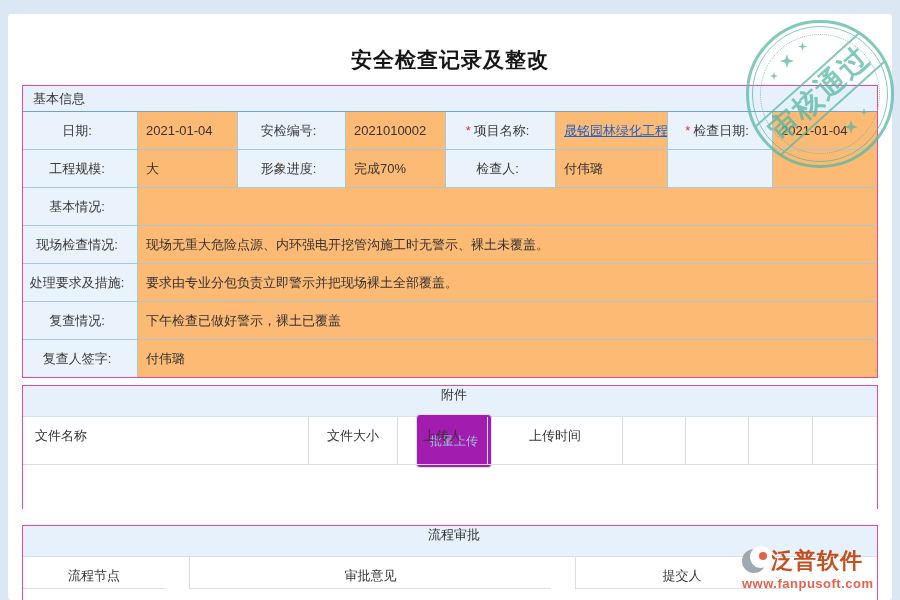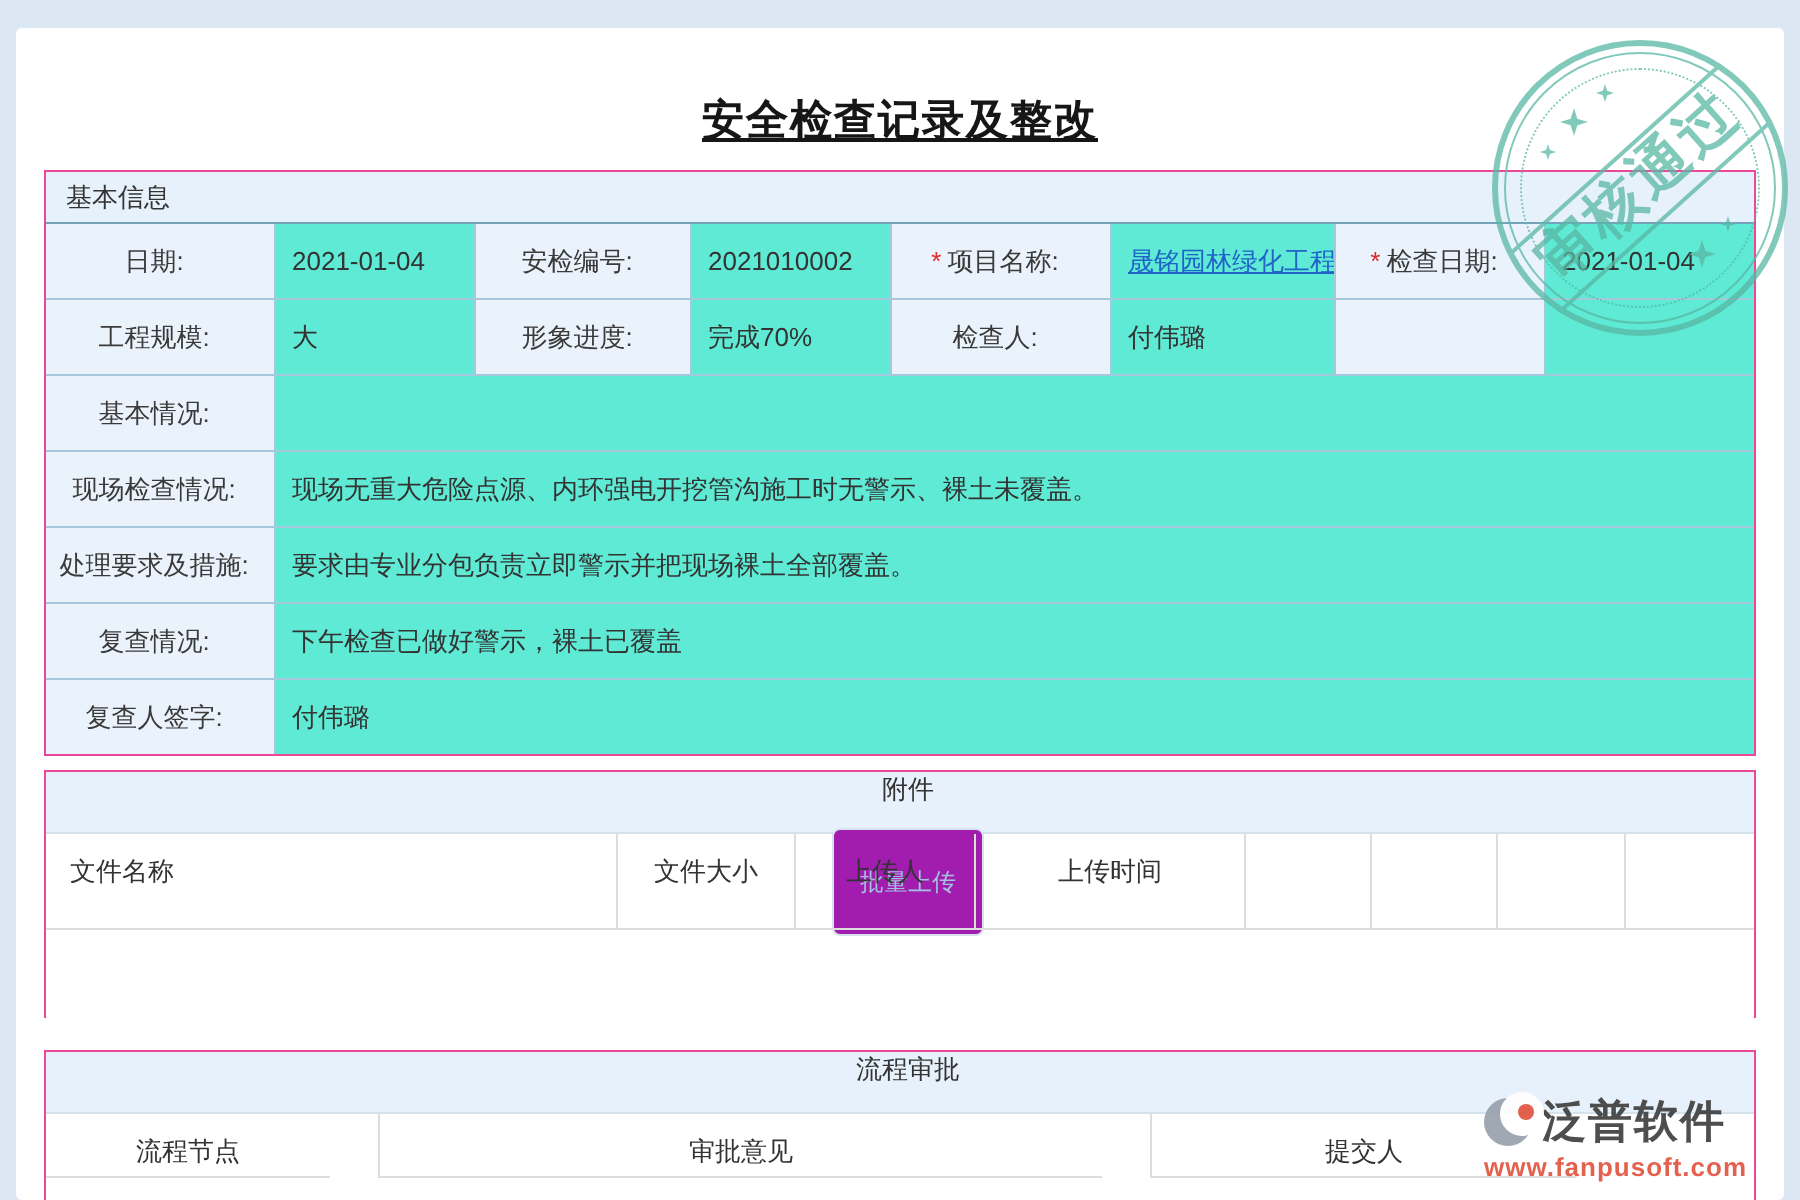--- a/index.html
+++ b/index.html
@@ -11,42 +11,42 @@
     overflow:hidden;
     color:#333;
   }
   .panel {
     position:absolute; left:8px; top:14px; width:884px; height:586px;
     background:#ffffff; border-radius:3px;
   }
   .page-title {
     position:absolute; left:0; top:46px; width:900px;
     text-align:center; font-size:21px; font-weight:bold; color:#161616;
-    letter-spacing:1px; z-index:2;text-decoration:underline;
+    letter-spacing:1px; z-index:2;
   }
 
   
   .tbl { position:absolute; left:22px; width:856px; background:#fff;
          border:1px solid #ec4899; z-index:1; }
   .tbl-basic { top:85px; }
   .sec-head {
     height:26px; line-height:26px; background:#e7f1fb; color:#333;
     font-size:13px; padding-left:10px; border-bottom:1px solid #74a3ba;
   }
   .brow { display:grid; border-top:1px solid #a5c8dc; }
   .brow.first { border-top:none; }
   .g8 { grid-template-columns:114px 100px 108px 100px 110px 112px 105px 105px; }
   .g2 { grid-template-columns:114px 1fr; }
   .bcell {
     height:37px; line-height:37px; font-size:13px; overflow:hidden;
     white-space:nowrap; border-left:1px solid #a5c8dc;
   }
   .bcell:first-child { border-left:none; }
   .lbl { background:#eaf3fc; text-align:center; padding-right:6px; color:#3a3a3a; }
-  .val { background:#5eead4; padding-left:8px; color:#333; }
+  .val { background:#fdba74; padding-left:8px; color:#333; }
   .req { color:#e02b2b; margin-right:3px; font-size:13px; }
   a.link { color:#2064c8; text-decoration:underline; cursor:pointer; }
 
   
   .tbl-attach { top:385px; height:124px; }
   .bar-head {
     height:30px; background:#e7f1fb; display:flex; align-items:center;
     padding-left:8px; gap:10px; font-size:13px; color:#333;flex-direction:column;
   }
   .btn-batch {
@@ -97,21 +97,21 @@
   .s4 { left:98px; top:100px; width:14px; height:14px; }
   .s5 { left:114px; top:88px; width:8px; height:8px; }
 
   
   .watermark { position:absolute; left:742px; top:546px; z-index:15; opacity:0.92; }
   .wm-row { display:flex; align-items:center; gap:5px; }
   .wm-icon { position:relative; width:24px; height:24px; }
   .wm-icon::before { content:""; position:absolute; inset:0; background:#99a1ad; border-radius:50%; }
   .wm-icon::after { content:""; position:absolute; left:8px; top:-3px; width:22px; height:22px; background:#fff; border-radius:50%; }
   .wm-dot { position:absolute; right:-1px; top:3px; width:8px; height:8px; background:#e2543f; border-radius:50%; z-index:2; }
-  .wm-name { font-size:22px; font-weight:bold; color:#404040; letter-spacing:1px; }
+  .wm-name { font-size:22px; font-weight:bold; color:#c2410c; letter-spacing:1px; }
   .wm-url { font-size:13px; font-weight:bold; color:#e2543f; text-align:center; letter-spacing:0.5px; }
 </style>
 </head>
 <body>
 
 <div class="panel"></div>
 
 <div class="page-title">安全检查记录及整改</div>
 
 <div class="tbl tbl-basic">

